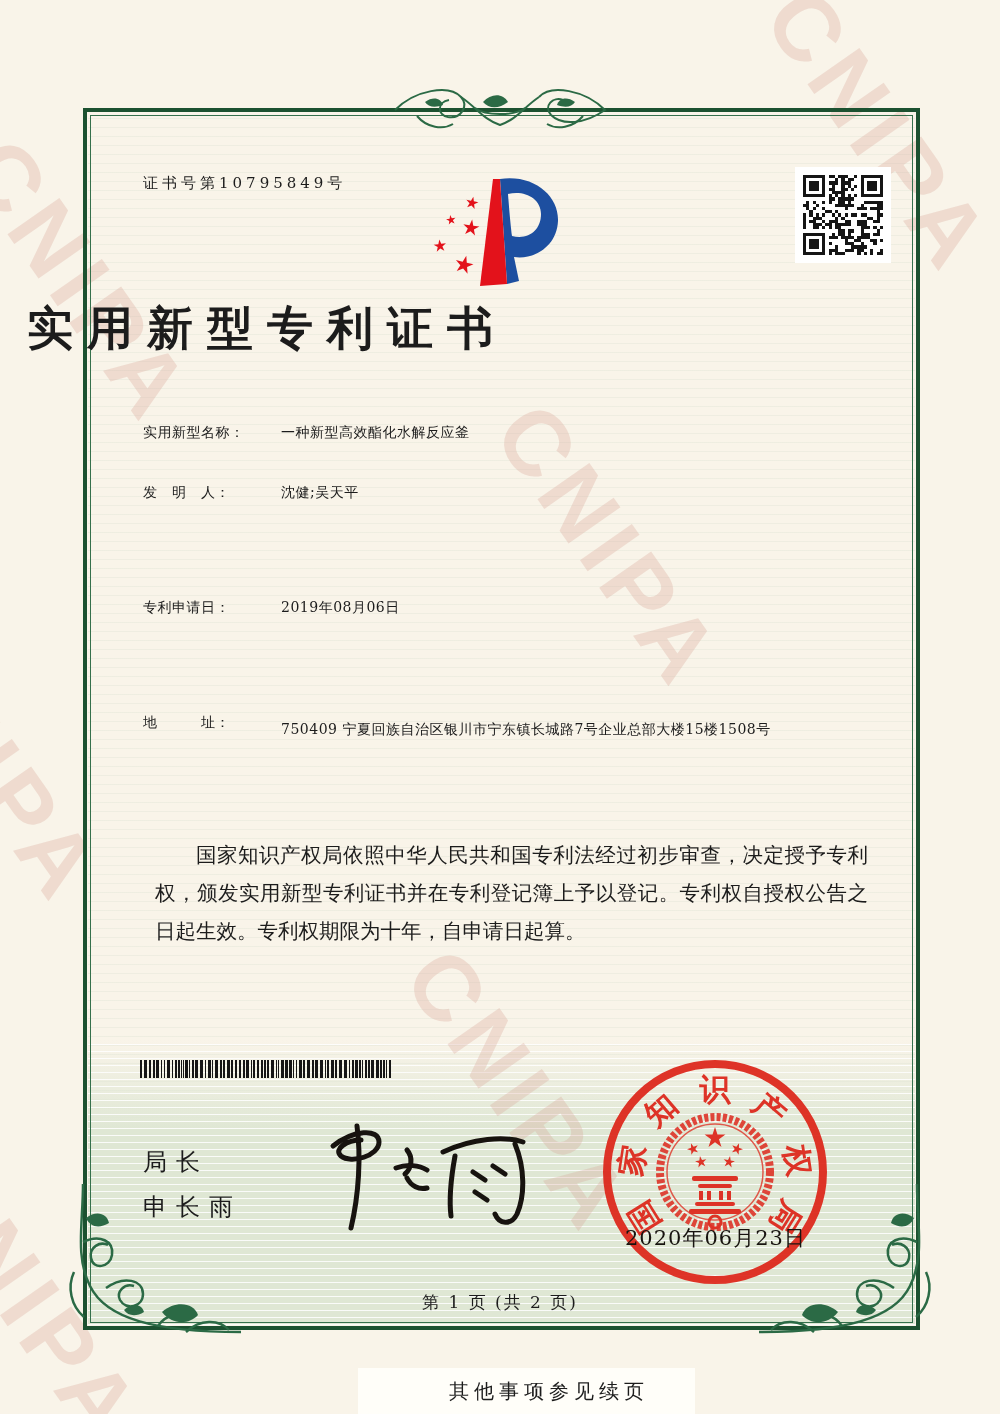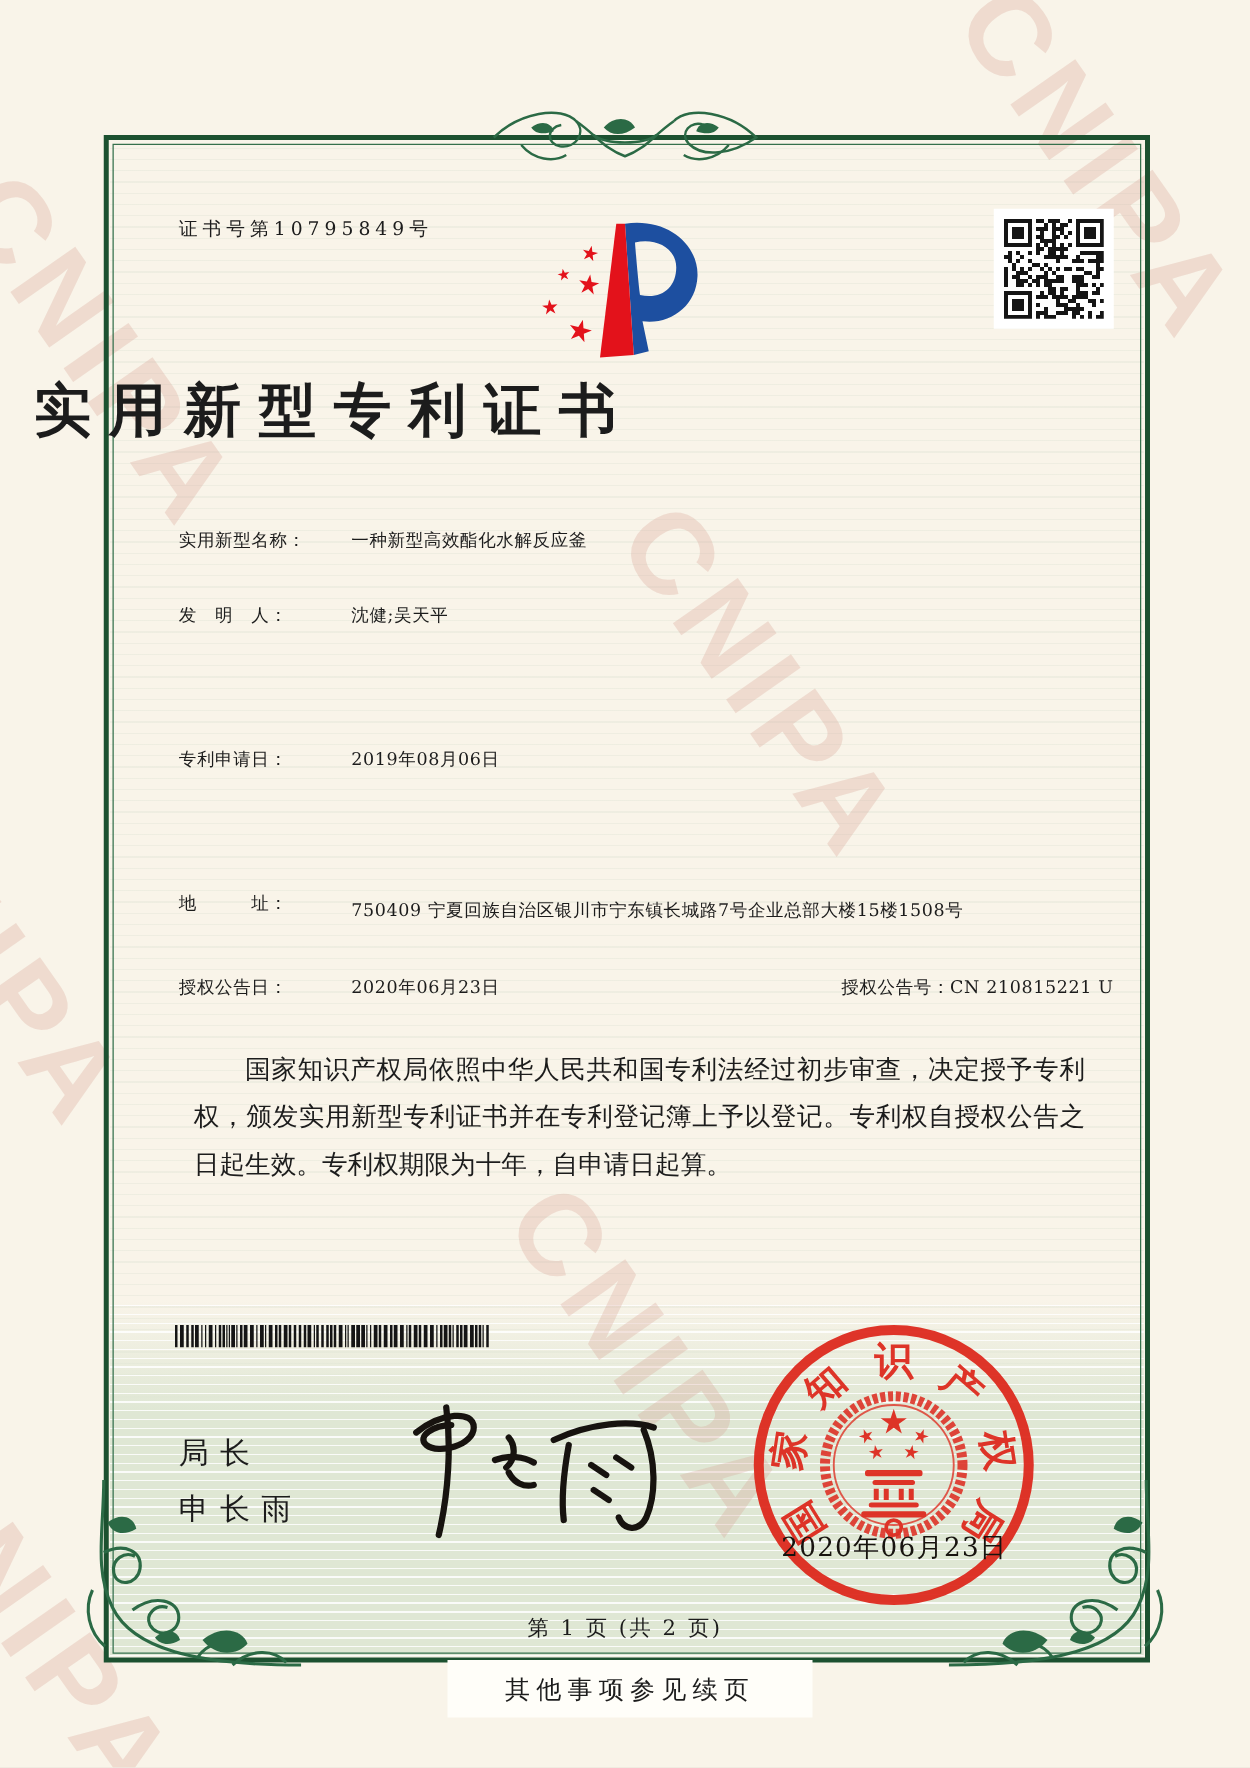--- a/index.html
+++ b/index.html
@@ -46,22 +46,22 @@
   .paras{position:absolute; left:143px; top:824px; width:737px; font-size:20.5px; line-height:38px; text-align:justify;}
   .paras p{margin:12px; text-indent:2em;}
   .barcode{position:absolute; left:140px; top:1060px; width:258px; height:18px;}
   .barcode svg{width:100%; height:100%;}
   .signer{position:absolute; left:143px; font-size:24px; letter-spacing:9px;}
   .signature{position:absolute; left:295px; top:1116px; width:240px; height:130px;}
   .seal{position:absolute; left:595px; top:1052px; width:240px; height:240px;}
   .seal-date{position:absolute; left:625px; top:1224px; width:200px; font-size:21px; letter-spacing:1px; color:#17130f;}
   .page-info{position:absolute; left:0; right:0; top:1291px; text-align:center; font-size:17px; letter-spacing:2px;}
   .note-patch{
-    position:absolute; left:358px; top:1328px; width:292px; height:46px; background:#fffef9;
-    display:flex; align-items:center; justify-content:center;
+    position:absolute; left:358px; top:1368px; width:292px; height:46px; background:#fffef9;
+    display:flex; align-items:center; justify-content:center;padding-left:45px;
   }
   .note-patch span{font-size:20px; letter-spacing:5px;}
   #seal-chars text{font-family:"DejaVu Serif","Liberation Serif",serif;}
 </style>
 </head>
 <body>
 
 <div class="page">
 
   <svg width="0" height="0" style="position:absolute">
@@ -466,26 +466,20 @@
   </div>
   <div class="row" style="top:484px">
     <span class="lbl">发　明　人：</span><span class="val">沈健;吴天平</span>
   </div>
   <div class="row" style="top:599px">
     <span class="lbl">专利申请日：</span><span class="val">2019年08月06日</span>
   </div>
   <div class="row" style="top:714px">
     <span class="lbl">地　　　址：</span><span class="val wrap">750409 宁夏回族自治区银川市宁东镇长城路7号企业总部大楼15楼1508号</span>
   </div>
-  <div class="row" style="top:781px">
-    <span class="lbl">授权公告日：</span><span class="val">2020年06月23日</span>
-    <span class="grant2">
-      <span>授权公告号：</span><span>CN 210815221 U</span>
-    </span>
-  </div>
 
   <div class="paras">
     <p>国家知识产权局依照中华人民共和国专利法经过初步审查，决定授予专利权，颁发实用新型专利证书并在专利登记簿上予以登记。专利权自授权公告之日起生效。专利权期限为十年，自申请日起算。</p>
   </div>
 
   <div class="barcode">
     <svg id="barcode-svg" viewBox="0 0 258 20" preserveAspectRatio="none">
         <g fill="#151515">
           <rect x="0" y="0" width="2" height="20"></rect>
           <rect x="4" y="0" width="3" height="20"></rect>

